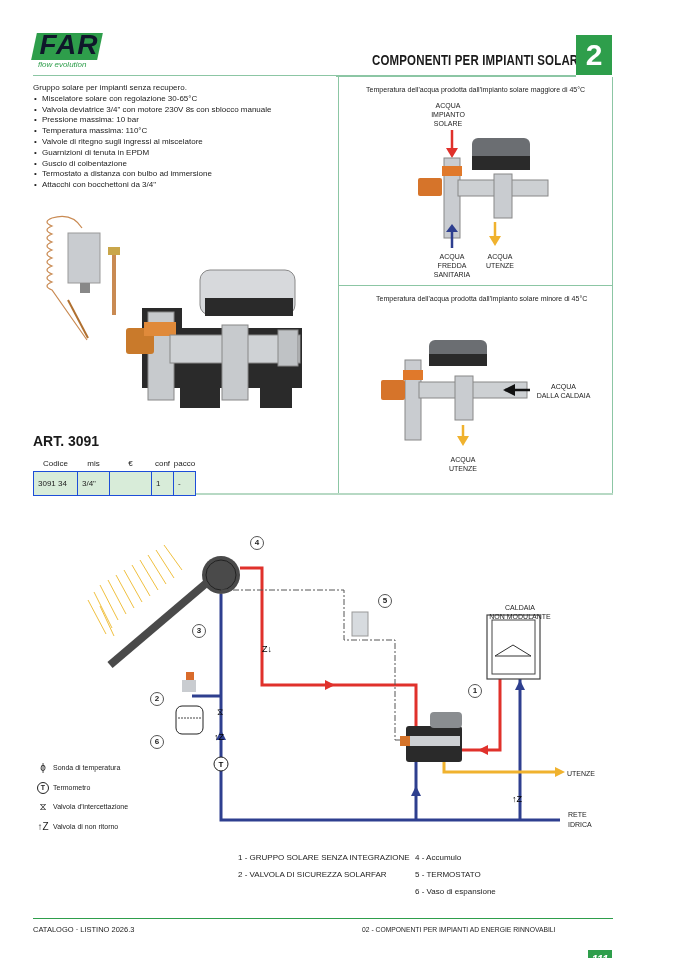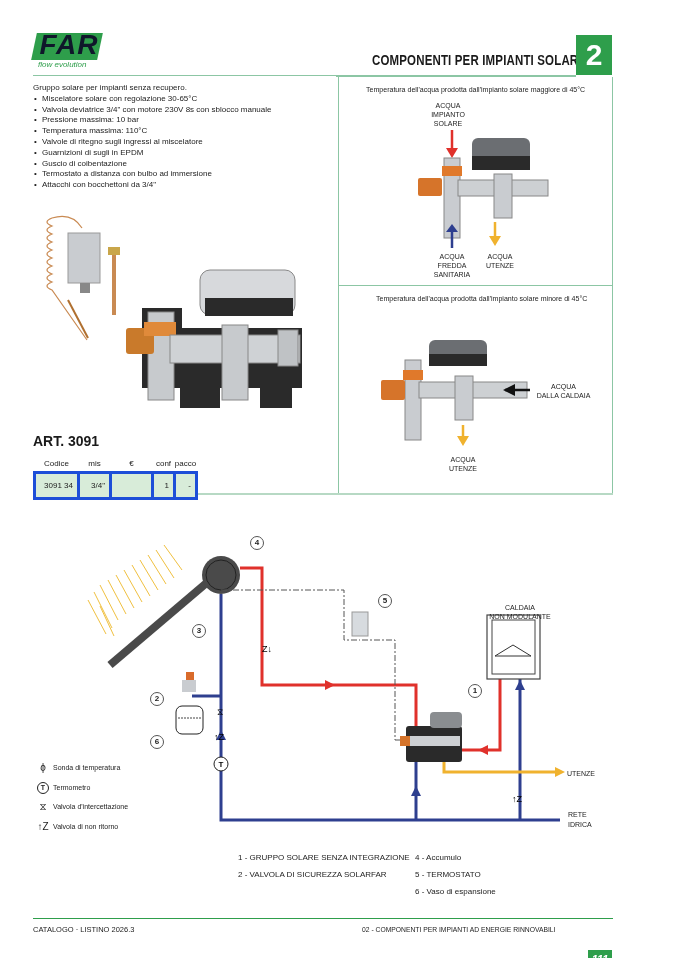--- a/index.html
+++ b/index.html
@@ -24,21 +24,21 @@
   .v-divider { left:338px; top:77px; width:1px; height:416px; background:#8cc6a4; }
   .h-divider-mid { left:339px; top:285px; width:274px; height:1px; background:#8cc6a4; }
   .h-divider-bottom { left:33px; top:493px; width:580px; height:2px; background:#b7d9c4; }
   .right-border { left:612px; top:77px; width:1px; height:416px; background:#8cc6a4; }
   .right-caption { font-size:8px; transform:scaleX(0.88); transform-origin:left top; white-space:nowrap; }
   .small-label { font-size:7px; line-height:9px; text-align:center; color:#222; }
   
   .art-title { left:33px; top:433px; font-size:14px; font-weight:bold; color:#1a1a1a; }
   table.art { position:absolute; left:33px; top:456px; border-collapse:collapse; font-size:8px; }
   table.art th { font-weight:normal; padding:2px 0; height:11px; text-align:center; }
-  table.art td { background:#d8ecd9; border:3px solid #1d4ed8; height:15px; text-align:right; padding:4px; }
+  table.art td { background:#d8ecd9; border:1px solid #1d4ed8; height:15px; text-align:left; padding:4px; }
   .example { left:33px; top:502px; font-size:8px; line-height:11px; }
   
   .legend { left:33px; top:758px; font-size:7px; }
   .legend-row { display:flex; align-items:center; height:19.5px; }
   .legend-sym { width:20px; text-align:center; font-size:10px; }
   
   .caption-col { font-size:8px; line-height:17px; }
   
   .footer-line { left:33px; top:918px; width:580px; height:1px; background:#2e9e4b; }
   .footer-left { left:33px; top:925px; font-size:7.5px;text-align:right; }
@@ -60,21 +60,21 @@
 <div class="abs section-num">2</div>
 
 <div class="abs intro">
   <div>Gruppo solare per impianti senza recupero.</div>
   <ul>
     <li>Miscelatore solare con regolazione 30-65°C</li>
     <li>Valvola deviatrice 3/4" con motore 230V 8s con sblocco manuale</li>
     <li>Pressione massima: 10 bar</li>
     <li>Temperatura massima: 110°C</li>
     <li>Valvole di ritegno sugli ingressi al miscelatore</li>
-    <li>Guarnizioni di sugli in EPDM</li>
+    <li>Guarnizioni di tenuta in EPDM</li>
     <li>Guscio di coibentazione</li>
     <li>Termostato a distanza con bulbo ad immersione</li>
     <li>Attacchi con bocchettoni da 3/4"</li>
   </ul>
 </div>
 
 <svg class="abs" style="left:30px;top:200px" width="300" height="215">
 
   <g>
     <path d="M22 18 q-10 4 0 8 q-10 4 0 8 q-10 4 0 8 q-10 4 0 8 q-10 4 0 8 q-10 4 0 8 q-10 4 0 8 q-10 4 0 8 q-10 4 0 8 l35 50" stroke="#c98a52" stroke-width="1.2" fill="none"></path>

